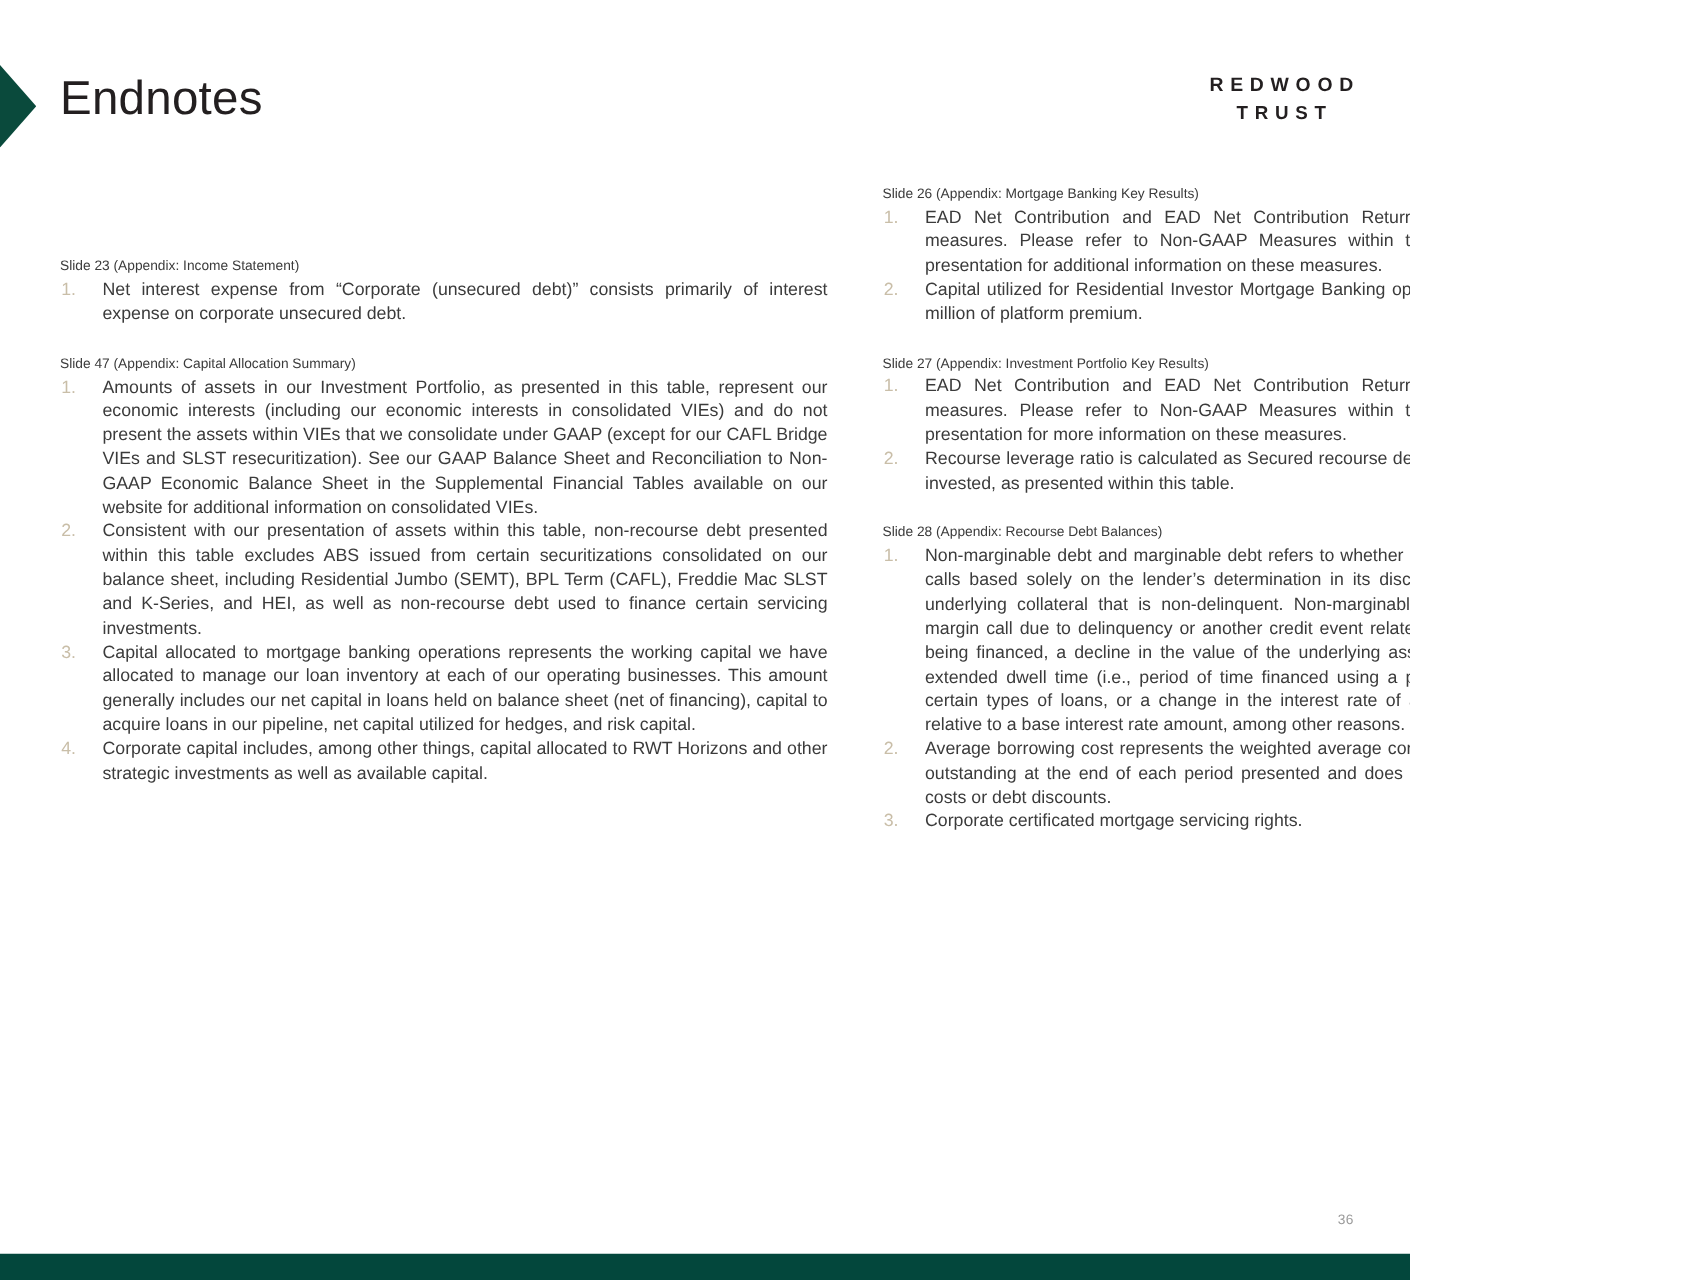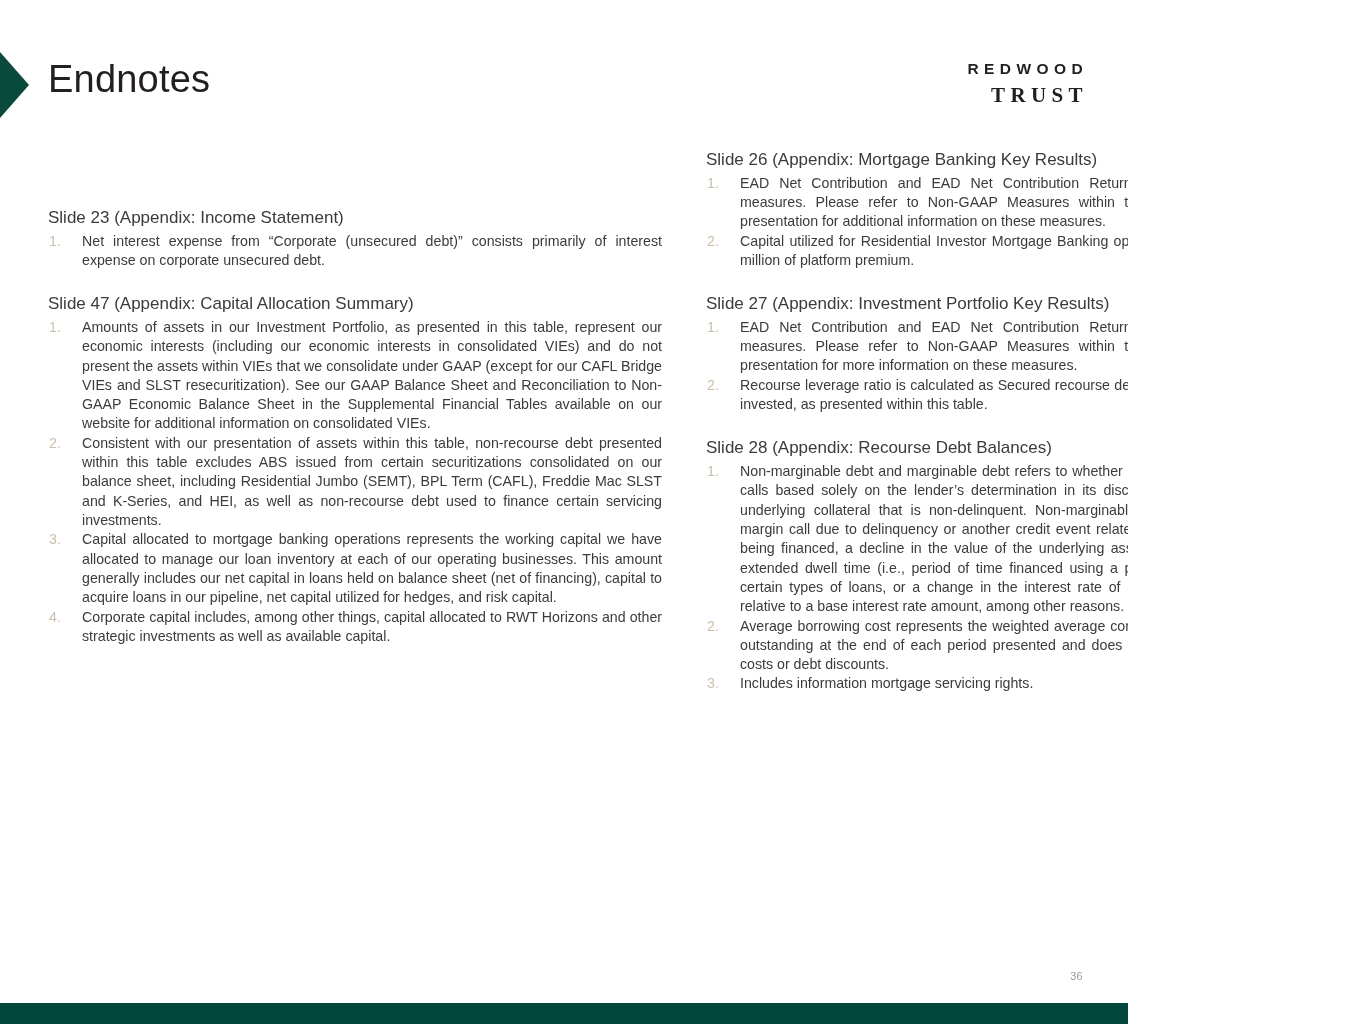--- a/index.html
+++ b/index.html
@@ -39,54 +39,53 @@
     color: #231f20;
     letter-spacing: 0.2px;
     line-height: 1.15;
     white-space: nowrap;
   }
 
   .logo {
     position: absolute;
     right: 45px;
     top: 58px;
-    text-align: right;
+    text-align: center;
     color: #231f20;
     margin-left: 12px;
   }
   .logo-line1 {
     font-size: 15.5px;
     font-weight: 700;
     letter-spacing: 5.4px;
     line-height: 1.45;
     margin-right: -5px;
   }
   .logo-line2 {
-    font-size: 21px;
+    font-size: 15px;
     font-weight: 700;
     letter-spacing: 5.4px;
     line-height: 1.45;
     margin-right: -5px;
-    font-family: Liberation Serif, serif;
   }
 
   
   .col {
     position: absolute;
     top: 0;
     width: 614px;
   }
   .col-left  { left: 48px;  top: 167px; margin-top: 39px; }
   .col-right { left: 706px; top: 148px; }
 
   .group { margin-bottom: 22px; }
   .group:last-child { margin-bottom: 0; }
 
   .group-heading {
-    font-size: 17px;
+    font-size: 11px;
     color: #3b3b3b;
     line-height: 1.45;
     margin-bottom: 1px;
     font-weight: 400;
   }
 
   ol.notes {
     list-style: none;
     margin: 0;
     padding: 0;
@@ -217,21 +216,21 @@
           <li>
             <span class="marker">1.</span>
             <span class="note-text">Non-marginable debt and marginable debt refers to whether such debt is subject to margin calls based solely on the lender’s determination in its discretion of the market value of underlying collateral that is non-delinquent. Non-marginable debt may be subject to a margin call due to delinquency or another credit event related to the mortgage or security being financed, a decline in the value of the underlying asset securing the collateral, an extended dwell time (i.e., period of time financed using a particular financing facility) for certain types of loans, or a change in the interest rate of a specified reference security relative to a base interest rate amount, among other reasons.</span>
           </li>
           <li>
             <span class="marker">2.</span>
             <span class="note-text">Average borrowing cost represents the weighted average contractual cost of recourse debt outstanding at the end of each period presented and does not include deferred issuance costs or debt discounts.</span>
           </li>
           <li>
             <span class="marker">3.</span>
-            <span class="note-text">Includes information mortgage servicing rights.</span>
+            <span class="note-text">Corporate certificated mortgage servicing rights.</span>
           </li>
         </ol>
       </div>
     </div>
 
   <div class="page-number">36</div>
   <div class="footer-bar"></div>
 
 </div>
 

